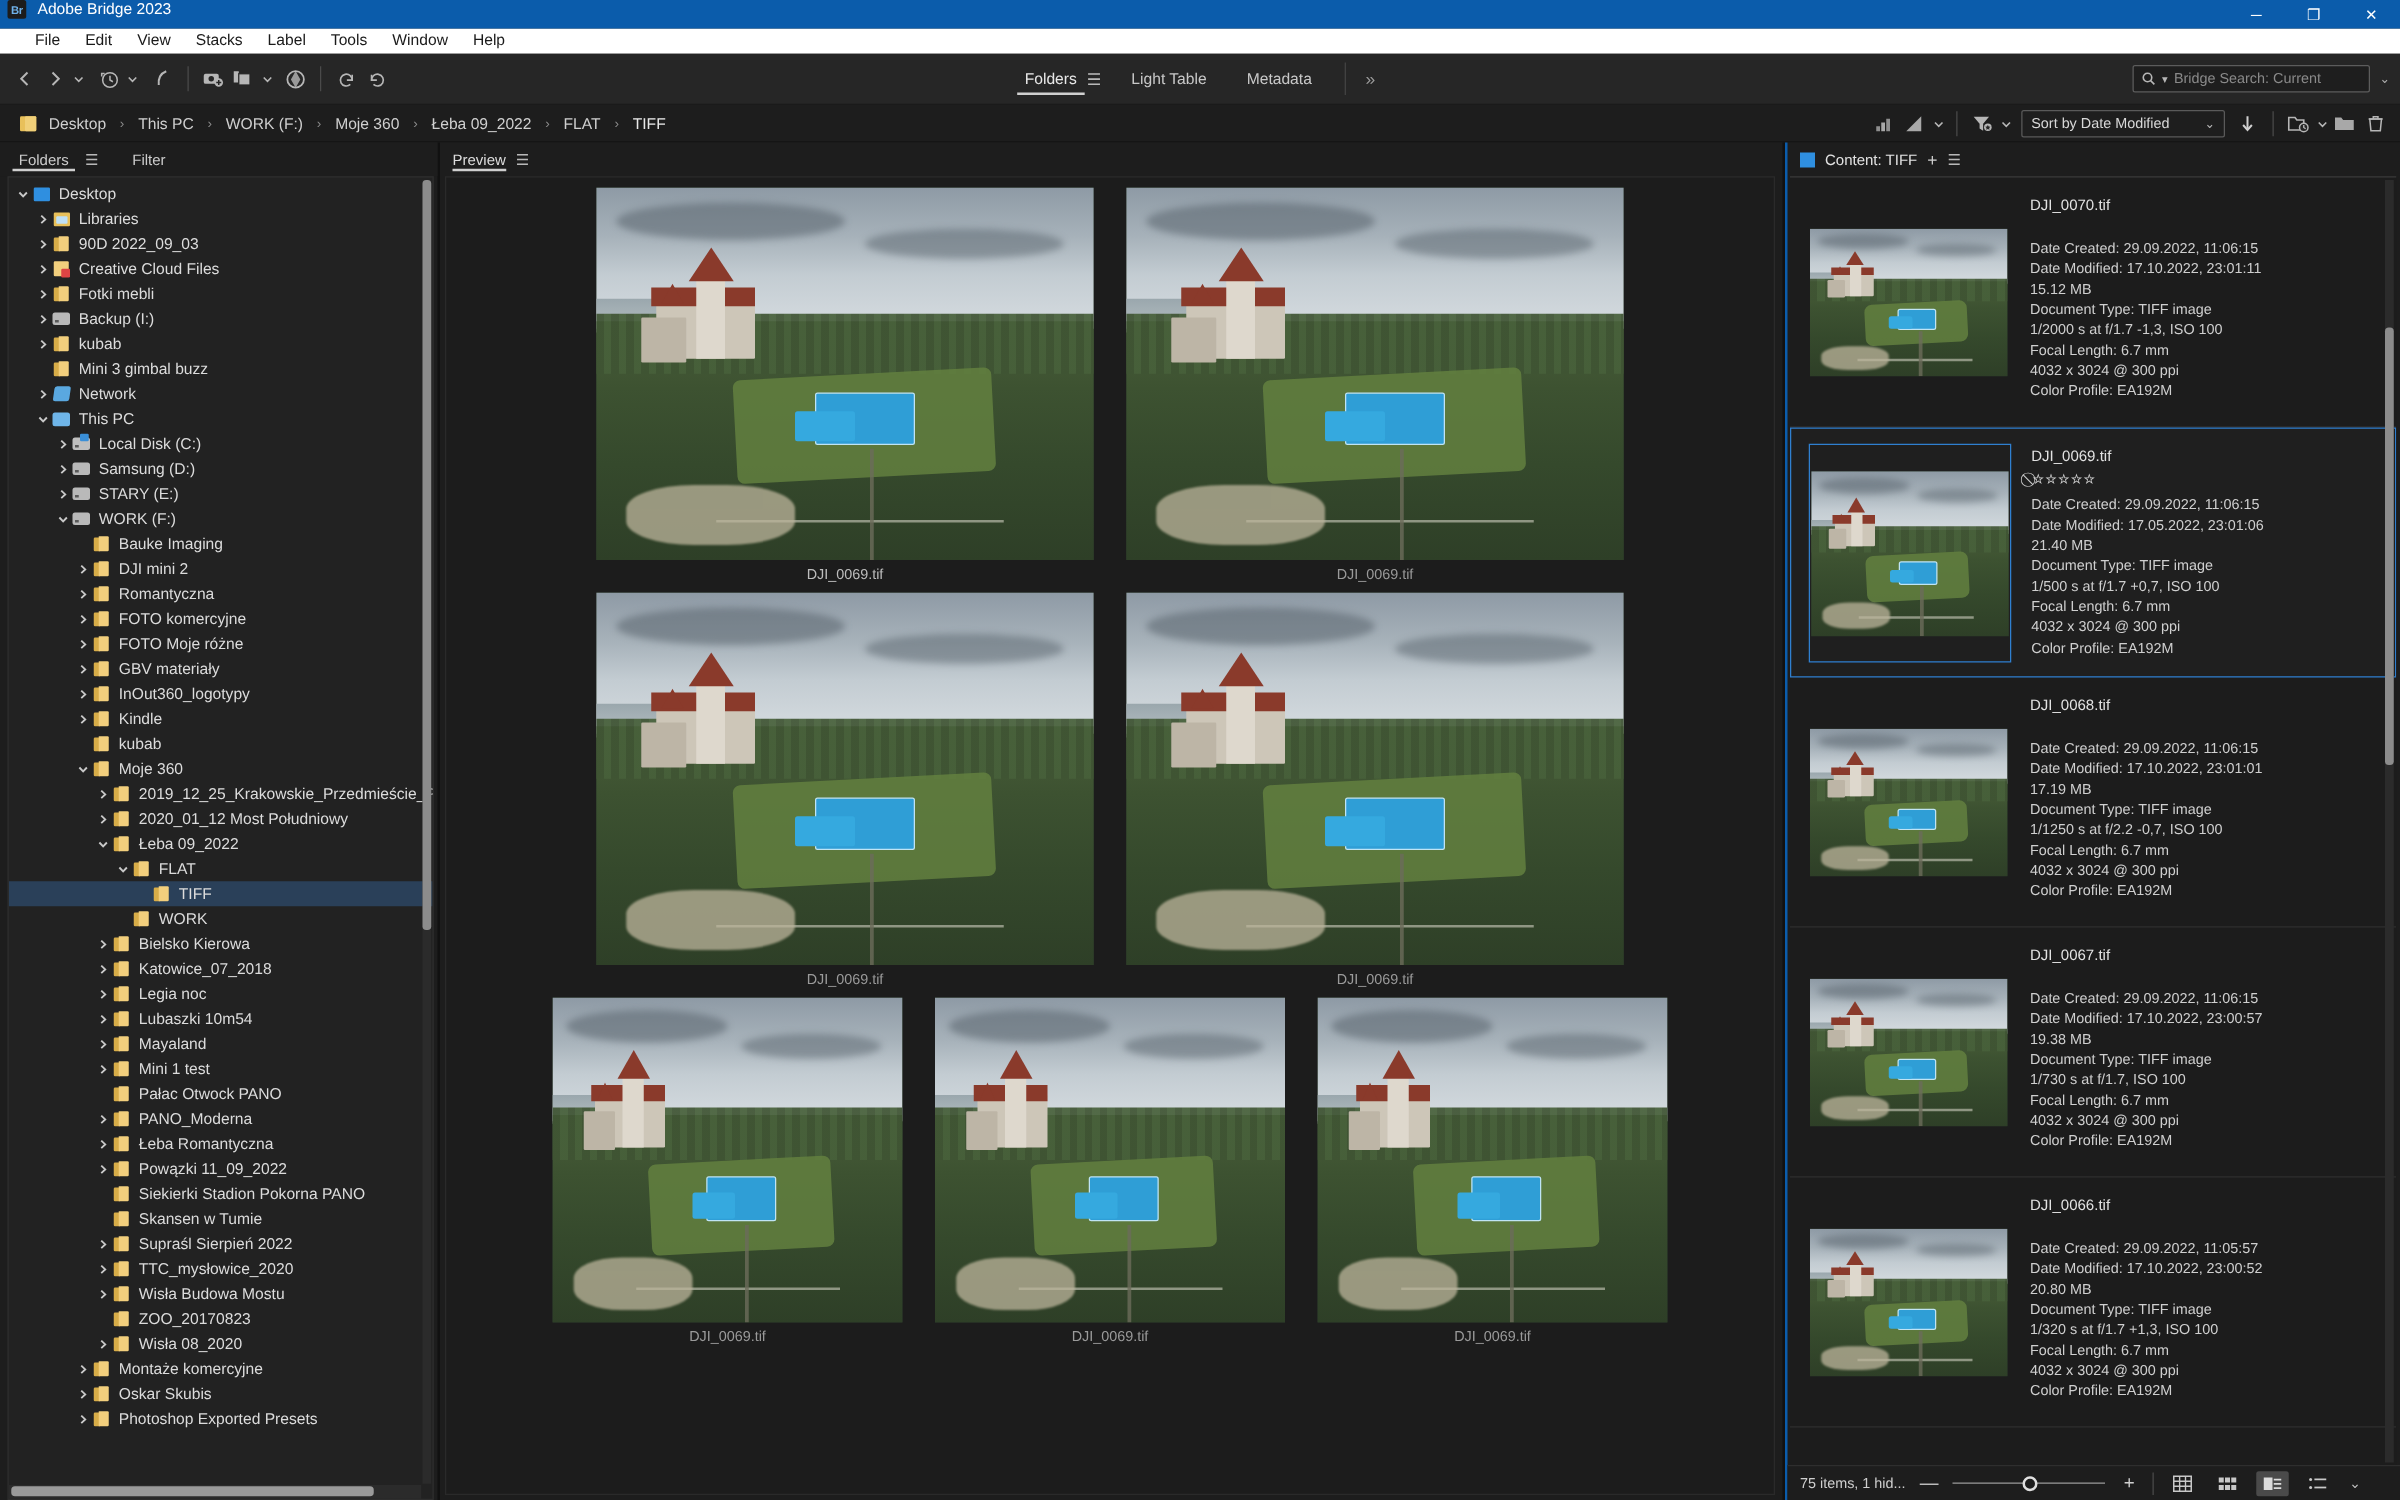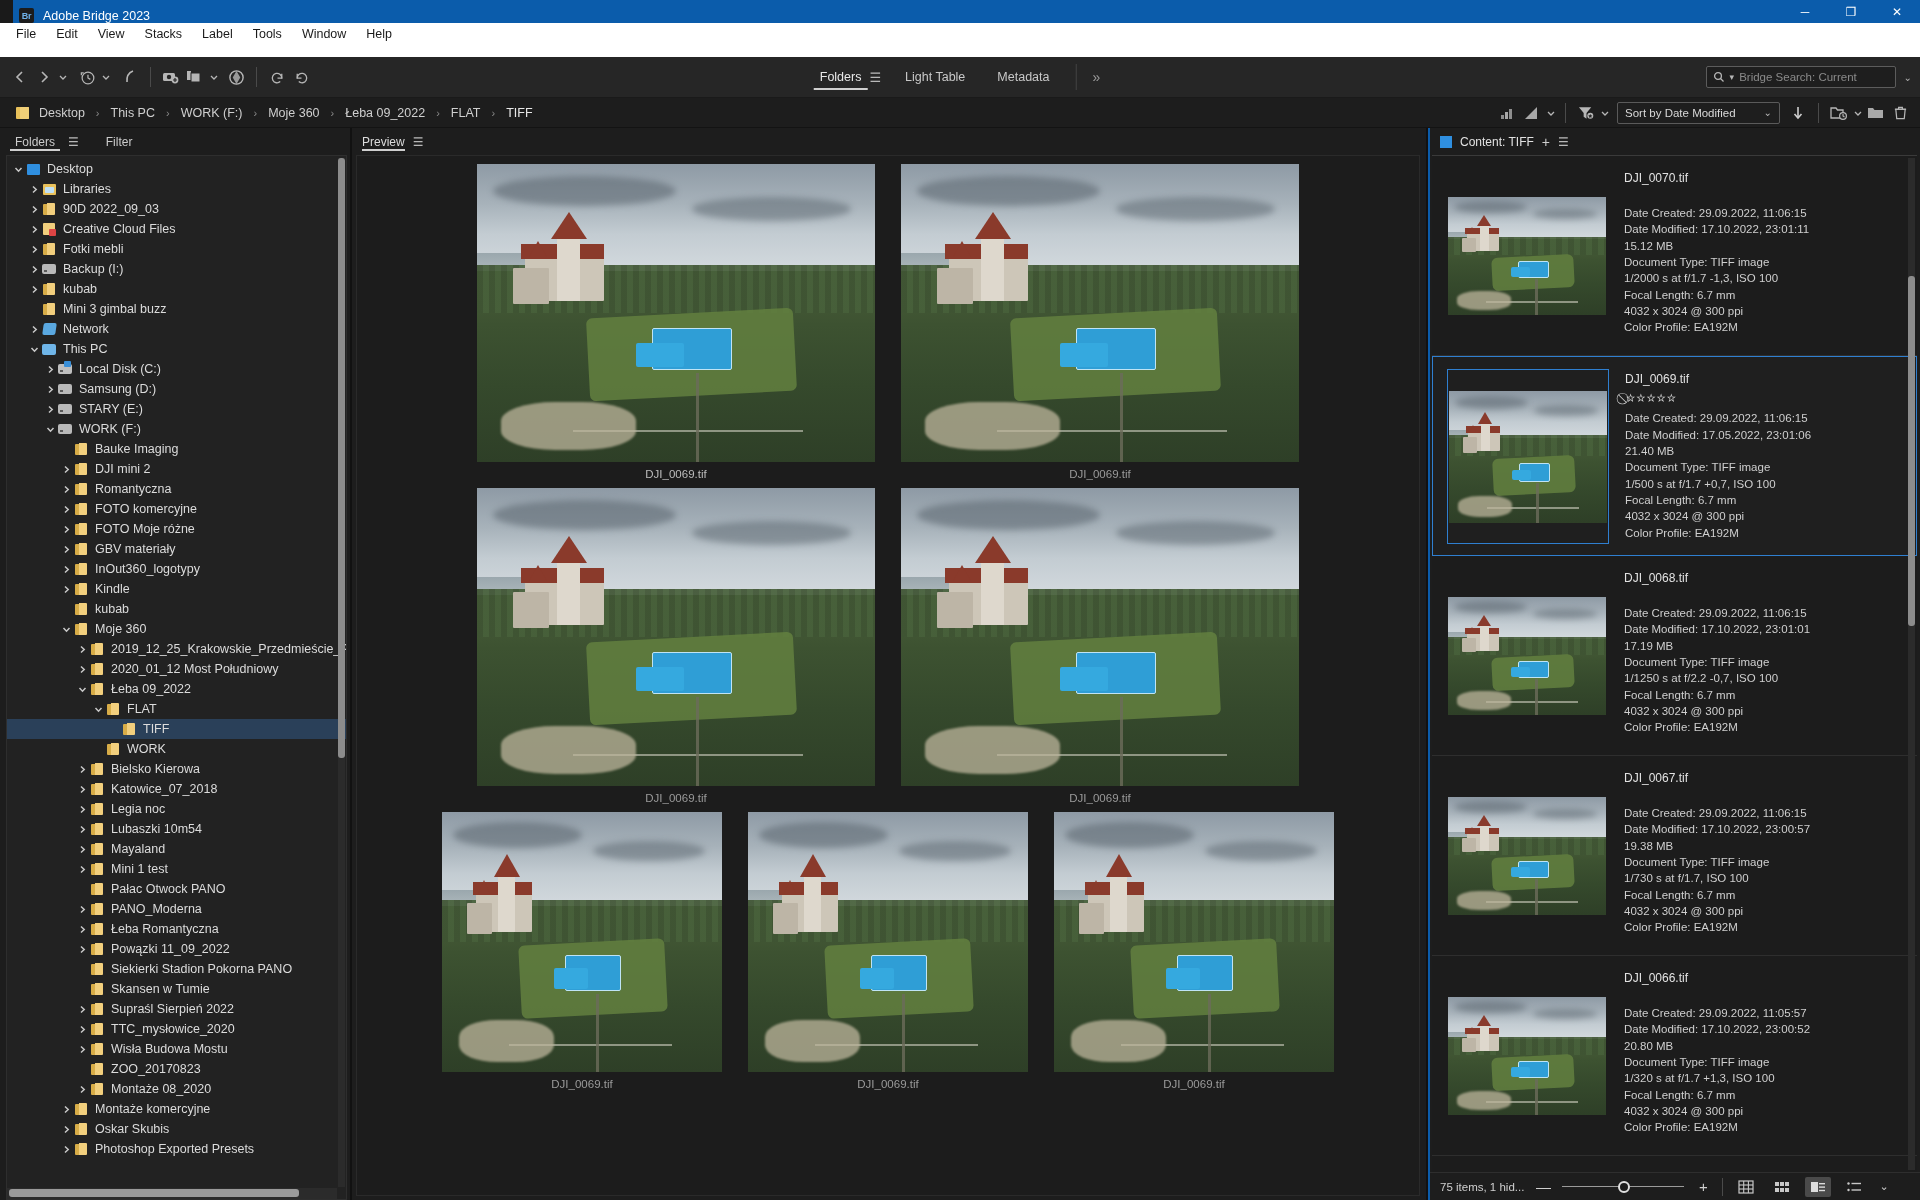--- a/index.html
+++ b/index.html
@@ -7,39 +7,39 @@
     width: 1920px; height: 1200px;
     background: #1a1a1a;
     font-family: "Liberation Sans", sans-serif;
     color: #d4d4d4;
     overflow: hidden;
   }
   .app { width: 1920px; height: 1200px; display: flex; flex-direction: column; }
 
   
   .titlebar {
-    height: 23px; background: #0b5cab; display: flex; align-items: flex-end;
-    flex: none; padding-left: 6px; margin-left: 13px;
+    height: 23px; background: #0b5cab; display: flex; align-items: flex-start;
+    flex: none; padding-left: 6px;
   }
   .br-logo {
     width: 15px; height: 15px; background: #1c1c1c; color: #6fb1e8;
     font-size: 9px; font-weight: bold; display: flex; align-items: center;
     justify-content: center; border-radius: 2px; letter-spacing: -0.3px;
   }
   .title-text { font-size: 12.5px; color: #ffffff; margin-left: 9px; }
   .win-ctrls { margin-left: auto; display: flex; height: 23px; }
   .win-btn {
     width: 46px; height: 23px; display: flex; align-items: center;
     justify-content: center; color: #ffffff; font-size: 12px;
   }
 
   
   .menubar {
-    height: 34px; background: #ffffff; display: flex; align-items: flex-start;
-    flex: none; padding-left: 6px;
+    height: 20px; background: #ffffff; display: flex; align-items: flex-end;
+    flex: none; padding-left: 18px;
   }
   .menu-item {
     font-size: 12.5px; color: #1a1a1a; padding: 0 10px; line-height: 22px;
   }
 
   
   .toolbar {
     height: 41px; background: #262626; display: flex; align-items: center;
     flex: none; padding: 0 8px; border-bottom: 1px solid #1a1a1a;
     position: relative;
@@ -1148,21 +1148,21 @@
                 <svg width="9" height="9" viewBox="0 0 9 9">
                   <polyline points="3,1.5 6.2,4.5 3,7.5" fill="none" stroke="#c8c8c8" stroke-width="1.5"></polyline>
                 </svg>
               </span>
               <span class="ic">
                 <span class="fold">
                   <span class="b"></span>
                   <span class="f"></span>
                 </span>
               </span>
-              <span>Montaże 08_2020</span>
+              <span>Wisła 08_2020</span>
             </div>
             <div class="tree-row">
               <span style="width:52px;flex:none"></span>
               <span class="tw">
                 <svg width="9" height="9" viewBox="0 0 9 9">
                   <polyline points="3,1.5 6.2,4.5 3,7.5" fill="none" stroke="#c8c8c8" stroke-width="1.5"></polyline>
                 </svg>
               </span>
               <span class="ic">
                 <span class="fold">

